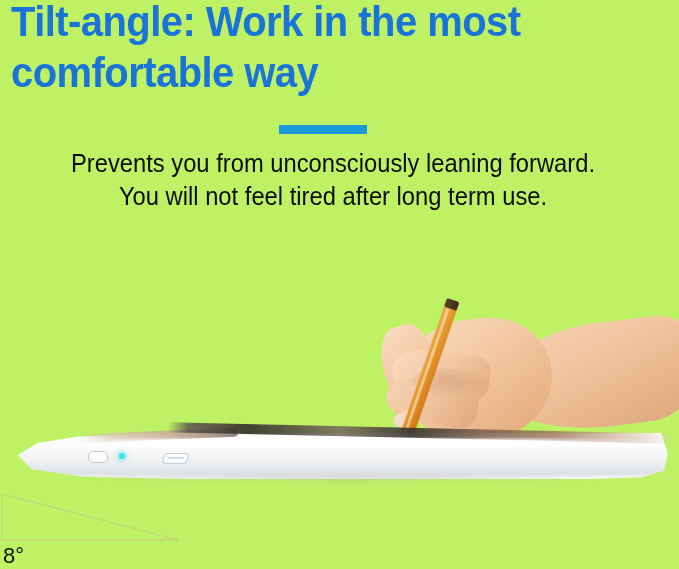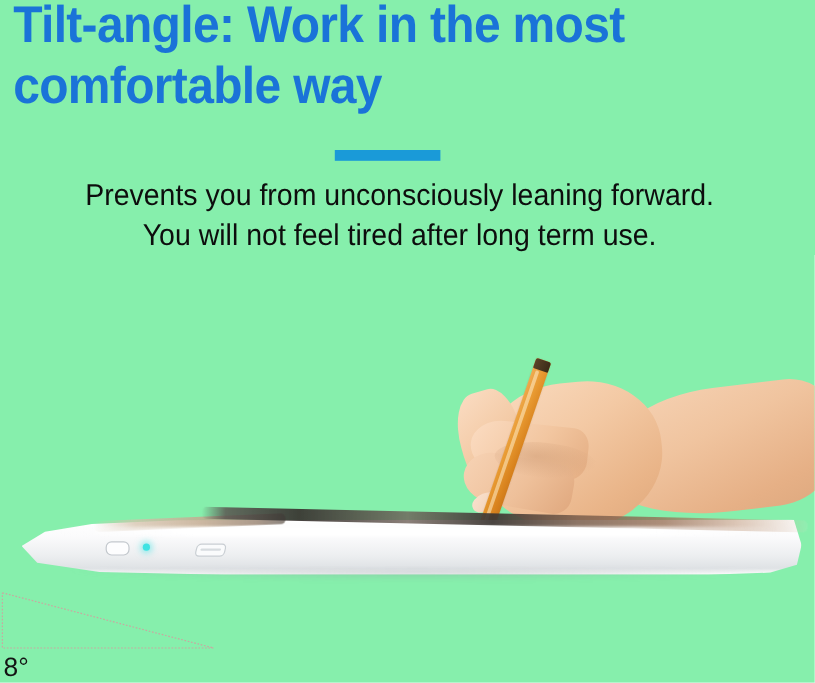--- a/index.html
+++ b/index.html
@@ -7,21 +7,21 @@
     padding: 0;
     background: #ffffff;
   }
   body {
     font-family: "Liberation Sans", sans-serif;
   }
   #page {
     position: relative;
     width: 679px;
     height: 569px;
-    background: #86efac;
+    background: #bef264;
     overflow: hidden;
   }
 
   
   .headline {
     position: absolute;
     left: 11px;
     top: -4px;
     width: 660px;
     color: #1a73d8;

